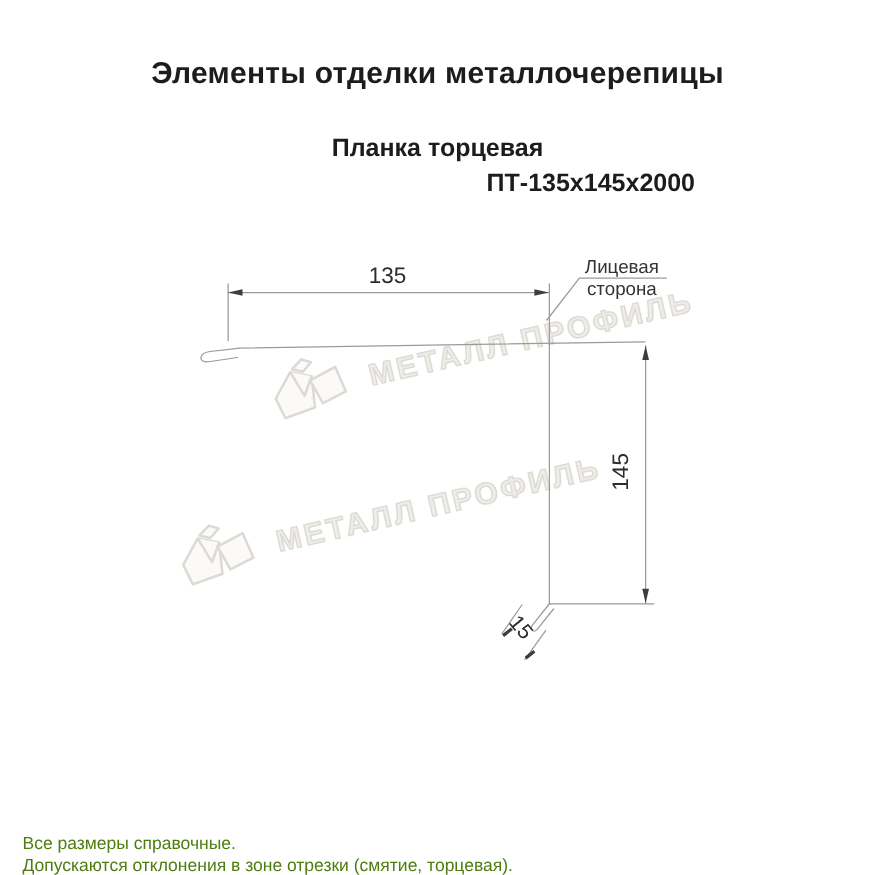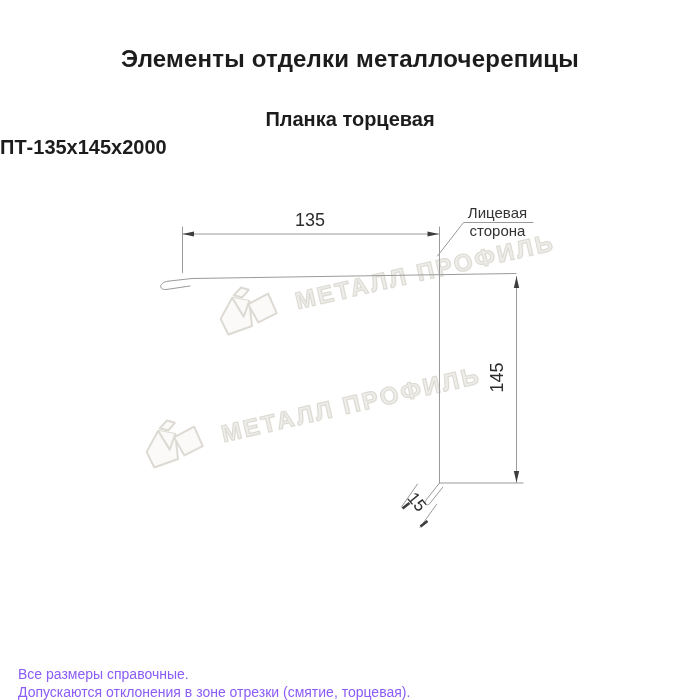--- a/index.html
+++ b/index.html
@@ -9,21 +9,21 @@
   }
   .title{
     position:absolute;top:25px;left:0;width:700px;text-align:center;
     font-size:24px;font-weight:bold;color:#1c1c1c;letter-spacing:0.2px;
   }
   .subtitle{
     position:absolute;top:88px;left:0;width:700px;text-align:center;
     font-size:20px;font-weight:bold;color:#1c1c1c;
   }
   .model{
-    position:absolute;top:116px;left:0;width:556px;text-align:left;
+    position:absolute;top:116px;left:0;width:556px;text-align:right;
     font-size:20px;font-weight:bold;color:#1c1c1c;
   }
   
   .wm{
     position:absolute;display:flex;align-items:center;gap:9px;
     transform-origin:0 0;pointer-events:none;z-index:1;white-space:nowrap;
   }
   .wm1{left:208px;top:271px;transform:rotate(-13deg);}
   .wm2{left:134px;top:404px;transform:rotate(-13deg);}
   .wm-text{
@@ -35,21 +35,21 @@
   
   .drawing{position:absolute;left:0;top:0;z-index:2;}
   .pline{stroke:#9a9a9a;stroke-width:1;fill:none;stroke-linecap:round;stroke-linejoin:round;}
   .tick{stroke:#3d3d3d;stroke-width:2.6;fill:none;stroke-linecap:butt;}
   .arrow{fill:#3d3d3d;stroke:none;}
   .dim-text{font-family:"Liberation Sans",sans-serif;font-size:18px;fill:#2d2d2d;}
   .dim-text-sm{font-family:"Liberation Sans",sans-serif;font-size:17px;fill:#2d2d2d;}
   .face-text{font-family:"Liberation Sans",sans-serif;font-size:15px;fill:#333;}
   .footer{
     position:absolute;left:18px;top:645px;z-index:3;
-    font-size:14px;color:#8b5cf6;line-height:18px;
+    font-size:14px;color:#4d7c0f;line-height:18px;
   }
 </style>
 </head>
 <body>
 
 <div class="page">
 
   <div class="title">Элементы отделки металлочерепицы</div>
   <div class="subtitle">Планка торцевая</div>
   <div class="model">ПТ-135х145х2000</div>

